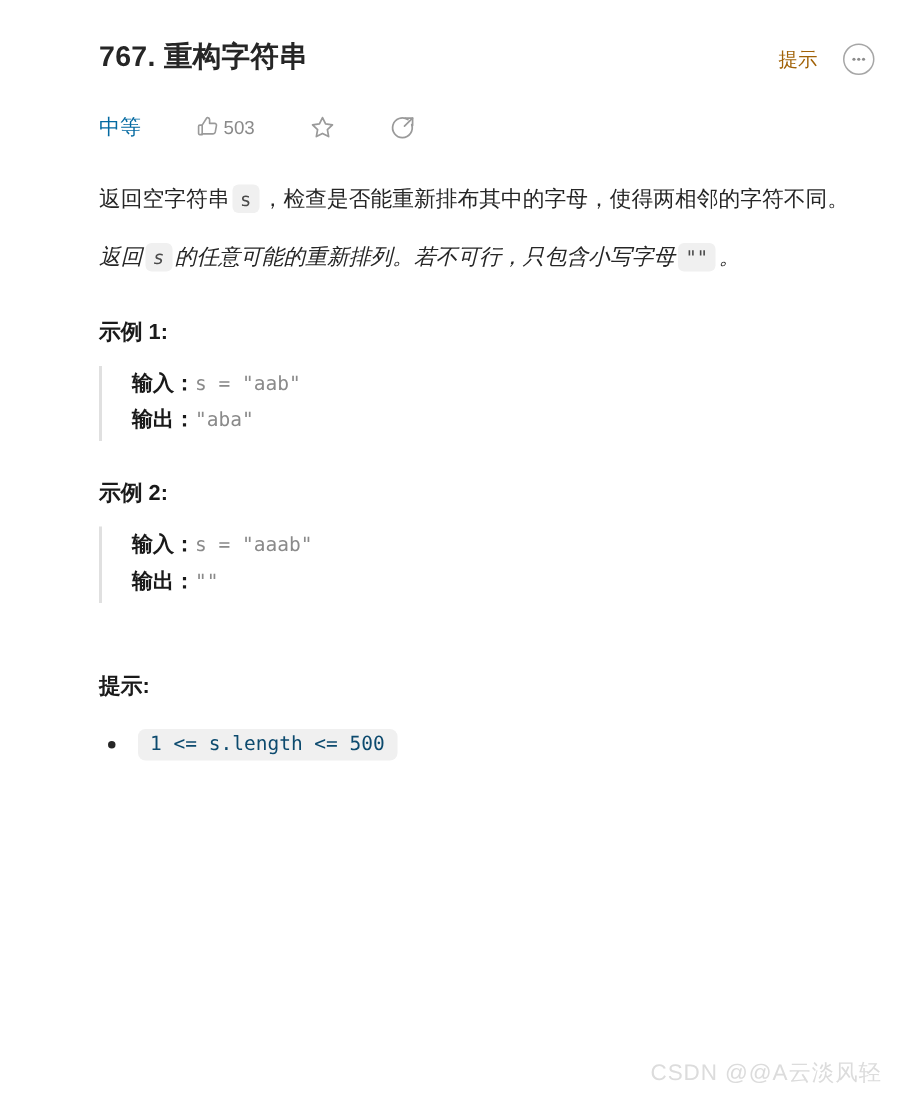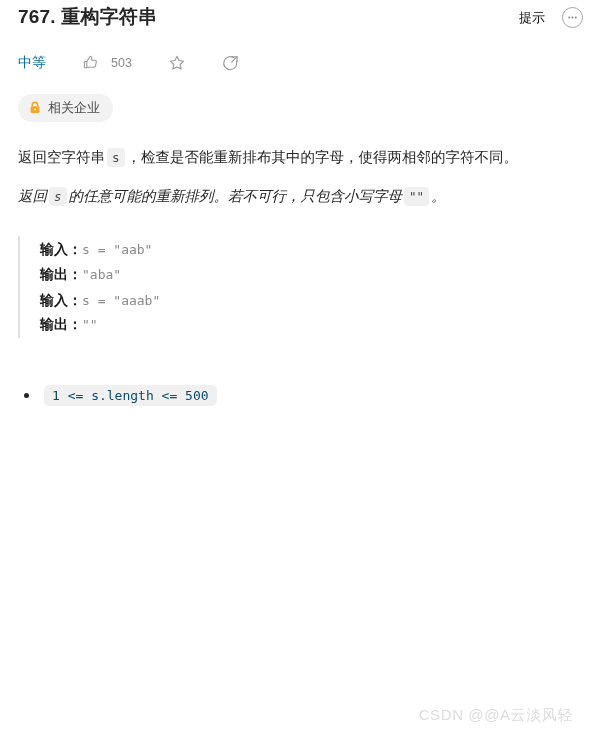--- a/index.html
+++ b/index.html
@@ -10,21 +10,21 @@
   }
   body {
     width: 601px;
     height: 737px;
     position: relative;
     font-family: "Liberation Sans", "DejaVu Sans", sans-serif;
     color: #262626;
     overflow: hidden;
   }
 
-  .page { padding: 2px 18px 0 18px; position: relative; height: 100%; }
+  .page { padding: 24px 18px 0 18px; position: relative; height: 100%; margin-left: 48px; }
 
   
   .title-row {
     display: flex;
     align-items: flex-start;
     justify-content: space-between;
   }
   .problem-title {
     font-size: 19px;
     font-weight: 600;
@@ -35,21 +35,21 @@
     padding-top: 1px;
   }
   .title-actions {
     display: flex;
     align-items: center;
     gap: 17px;
     padding-top: 5px;
   }
   .hint-link {
     font-size: 13px;
-    color: #000000;
+    color: #a16207;
   }
   .more-btn {
     width: 21px; height: 21px;
     border: 1.4px solid #a6a6a6;
     border-radius: 50%;
     display: flex; align-items: center; justify-content: center;
     color: #8c8c8c;
   }
   .more-btn svg { display: block; }
 
@@ -62,21 +62,21 @@
     height: 26px;
   }
   .difficulty {
     font-size: 14px;
     color: #0369a1;
     margin-right: 36px;
   }
   .meta-item {
     display: flex;
     align-items: center;
-    gap: 12px;
+    gap: 2px;
     color: #8c8c8c;
     margin-right: 36px;
   }
   .meta-item:last-child { margin-right: 0; }
   .meta-count { font-size: 12.5px; color: #8a8a8a; }
   .icon-svg { display: block; }
 
   
   .tag-row { margin-top: 18px; }
   .company-tag {
@@ -127,21 +127,21 @@
     margin-bottom: 0;
   }
   .ex-line {
     font-family: "DejaVu Sans Mono", "Liberation Mono", monospace;
     font-size: 13px;
     line-height: 1.72;
     color: #8a8a8a;
     white-space: pre;
   }
   .ex-label {
-    font-family: Liberation Sans, sans-serif;
+    font-family: Liberation Mono, monospace;
     font-weight: 700;
     color: #1a1a1a;
     font-size: 14px;
   }
 
   
   .constraints { margin-top: 46px; }
   .con-heading {
     font-size: 14.5px;
     font-weight: 700;
@@ -175,21 +175,21 @@
     background: #f0f0f0;
     border-radius: 5px;
     padding: 3px 8px;
     font-size: 13px;
     color: #0c4a6e;
   }
 
   
   .watermark {
     position: absolute;
-    right: 28px;
+    right: 13px;
     bottom: 12px;
     font-size: 15px;
     color: #dcdcdc;
     letter-spacing: 0.6px;
     user-select: none;
   }
 </style>
 </head>
 <body>
 
@@ -235,53 +235,44 @@
       <span>
         <svg class="icon-svg" width="18" height="18" viewBox="0 0 22 22" aria-hidden="true">
           <path d="M14.6 4.6a8 8 0 1 0 3.1 4.1" fill="none" stroke="#9a9a9a" stroke-width="1.4" stroke-linecap="round"></path>
           <path d="M12.4 3.3h6v6" fill="none" stroke="#9a9a9a" stroke-width="1.4" stroke-linecap="round" stroke-linejoin="round"></path>
           <path d="M18.4 3.3l-6.6 6.6" fill="none" stroke="#9a9a9a" stroke-width="1.4" stroke-linecap="round"></path>
         </svg>
       </span>
     </span>
   </div>
 
-  <div class="tag-row">
-    <span class="company-tag">
-      <span>
-        <svg class="lock-icon" width="12" height="13" viewBox="0 0 12 13" aria-hidden="true">
-          <path d="M3.3 5.4V3.9a2.7 2.7 0 0 1 5.4 0v1.5" fill="none" stroke="#f5a623" stroke-width="1.5"></path>
-          <rect x="1.6" y="5.3" width="8.8" height="6.6" rx="1.5" fill="#f5a623"></rect>
-          <circle cx="6" cy="8.5" r="0.95" fill="#ffffff"></circle>
-        </svg>
-      </span>
-      <span>相关企业</span>
-    </span>
-  </div>
 
   <div class="desc">
     <p class="para"><span>返回空字符串</span><code class="chip">s</code><span>，检查是否能重新排布其中的字母，使得两相邻的字符不同。</span></p>
 
     <p class="para italic"><span>返回</span><code class="chip">s</code><span>的任意可能的重新排列。若不可行，只包含小写字母</span><code class="chip">""</code><span>。</span></p>
   </div>
 
   <div class="examples">
 
+    <p class="ex-heading">示例 1:</p>
     <div class="ex-block">
       <div class="ex-line"><span class="ex-label">输入：</span><span>s = "aab"</span></div>
       <div class="ex-line"><span class="ex-label">输出：</span><span>"aba"</span></div>
     </div>
 
+    <p class="ex-heading second">示例 2:</p>
     <div class="ex-block">
       <div class="ex-line"><span class="ex-label">输入：</span><span>s = "aaab"</span></div>
       <div class="ex-line"><span class="ex-label">输出：</span><span>""</span></div>
     </div>
   </div>
 
   <div class="constraints">
+    <p class="con-heading">提示:</p>
     <ul class="con-list">
       <li class="con-item"><code class="chip-lg">1 &lt;= s.length &lt;= 500</code></li>
     </ul>
   </div>
 
   <div class="watermark">CSDN @@A云淡风轻</div>
 
 </div>
 
 </body></html>

